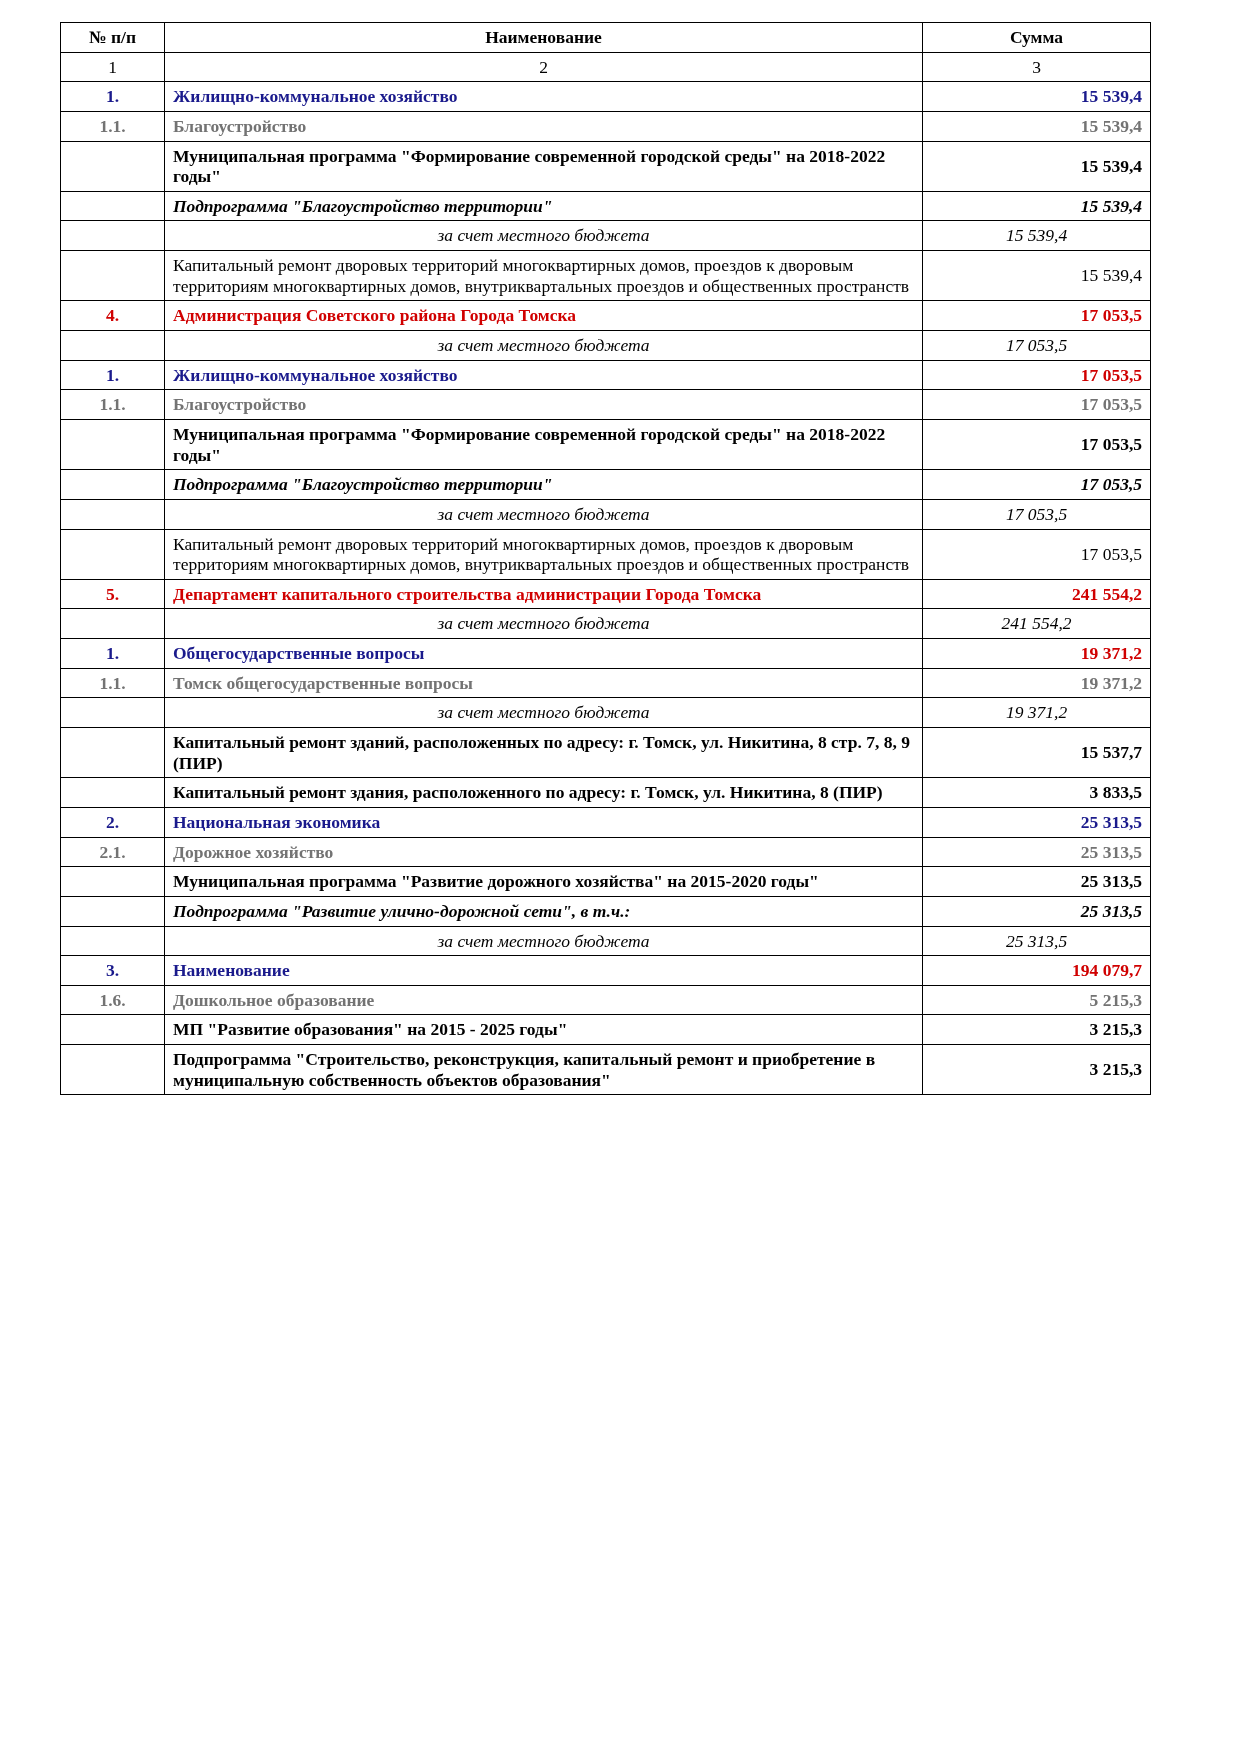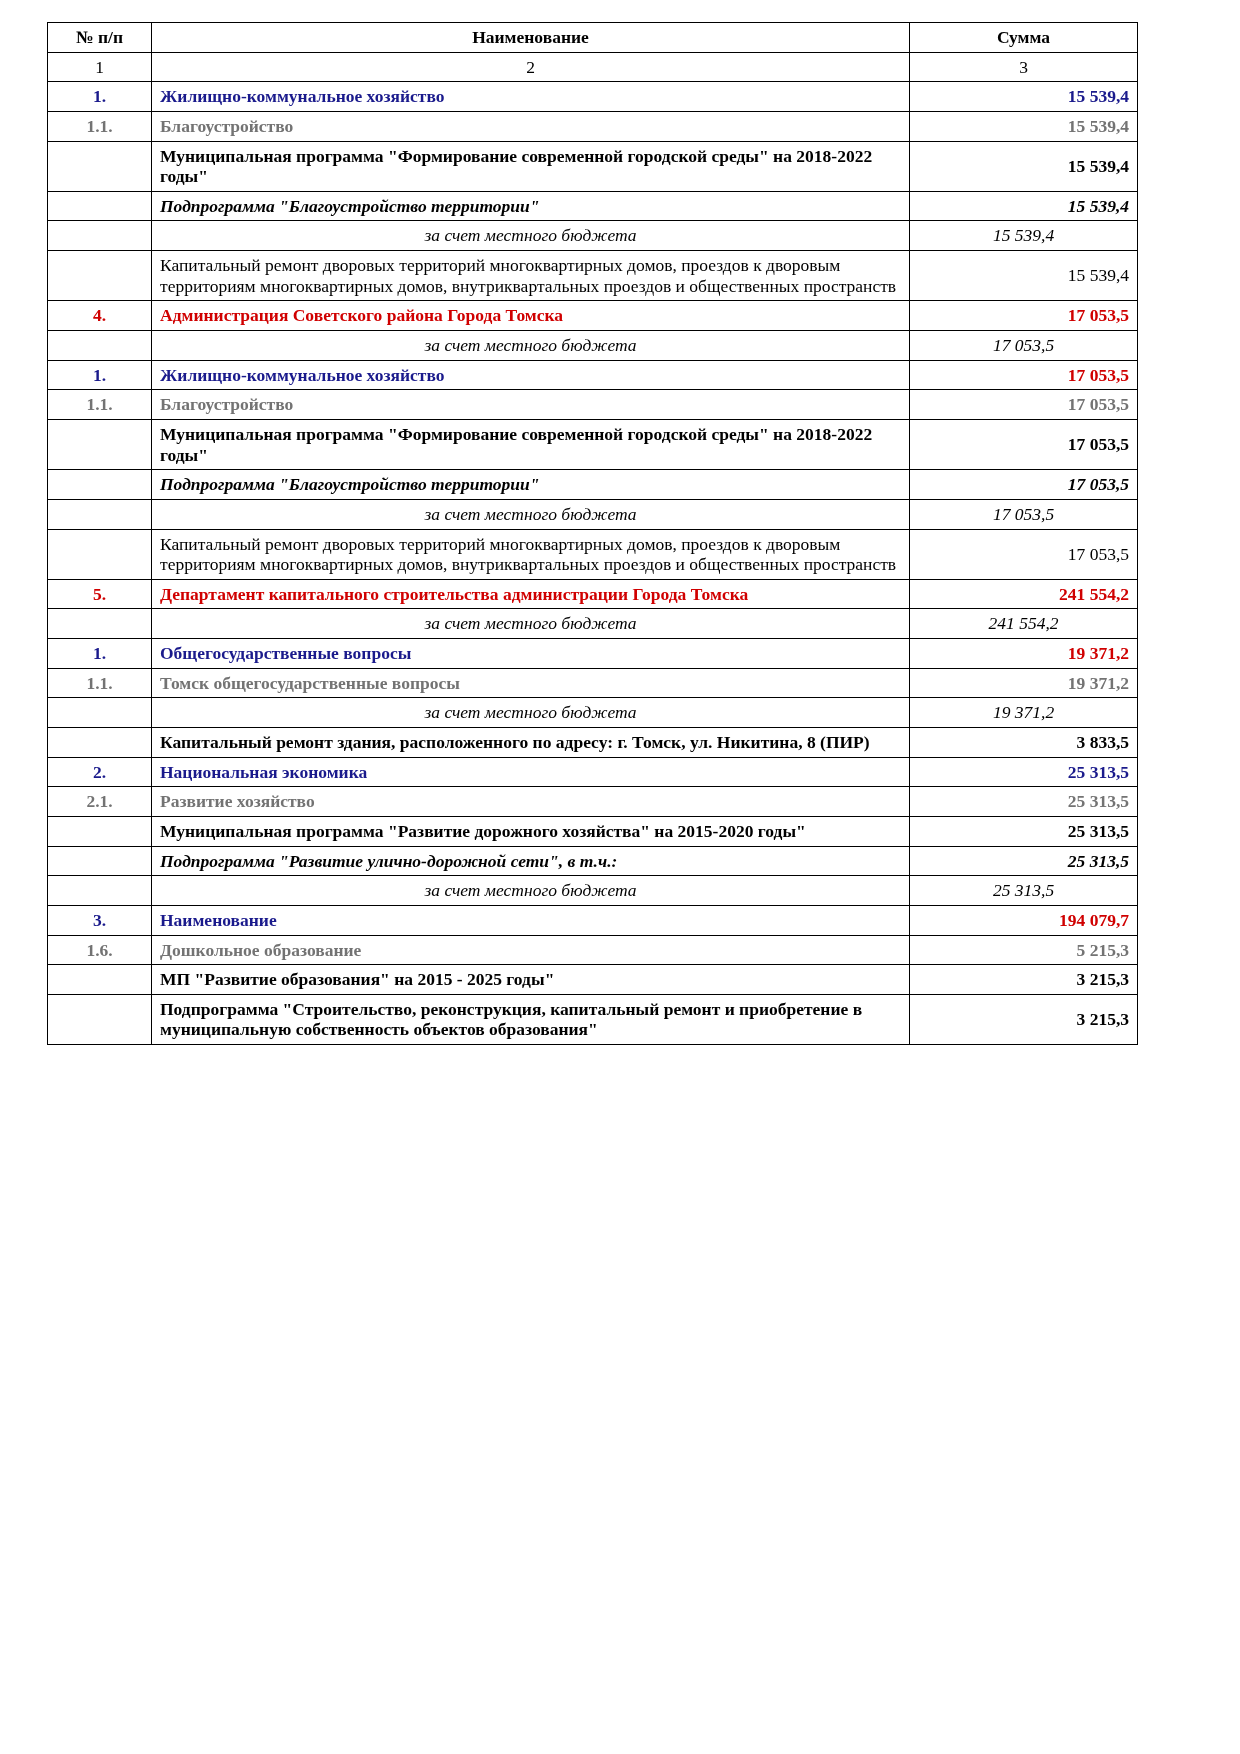--- a/index.html
+++ b/index.html
@@ -10,21 +10,21 @@
   body {
     width: 1240px;
     height: 1754px;
     font-family: "Liberation Serif", serif;
     color: #000000;
   }
   .page {
     box-sizing: border-box;
     width: 1240px;
     height: 1754px;
-    padding: 22px 30px 0 29px;
+    padding: 22px 30px 0 42px;
   }
   table.budget {
     border-collapse: collapse;
     width: 1090px;
     table-layout: fixed;
     margin-left: 18px;
   }
   table.budget td, table.budget th {
     border: 1.4px solid #000000;
     padding: 4px 8px;
@@ -179,33 +179,38 @@
         <tr class="lvl2 tall">
           <td class="num">1.1.</td>
           <td class="name">Томск общегосударственные вопросы</td>
           <td class="sum">19 371,2</td>
         </tr>
         <tr class="source tall">
           <td class="num"></td>
           <td class="name">за счет местного бюджета</td>
           <td class="sum">19 371,2</td>
         </tr>
+        <tr class="prog bolditalicsum tall">
+          <td class="num"></td>
+          <td class="name">Капитальный ремонт зданий, расположенных  по адресу: г. Томск, ул. Никитина, 8 стр. 7, 8, 9 (ПИР)</td>
+          <td class="sum">15 537,7</td>
+        </tr>
         <tr class="prog tall">
           <td class="num"></td>
           <td class="name">Капитальный ремонт здания, расположенного  по адресу: г. Томск, ул. Никитина, 8  (ПИР)</td>
           <td class="sum">3 833,5</td>
         </tr>
         <tr class="lvl1 tight">
           <td class="num">2.</td>
           <td class="name">Национальная экономика</td>
           <td class="sum">25 313,5</td>
         </tr>
         <tr class="lvl2 tight">
           <td class="num">2.1.</td>
-          <td class="name">Развитие хозяйство</td>
+          <td class="name">Дорожное хозяйство</td>
           <td class="sum">25 313,5</td>
         </tr>
         <tr class="prog tall">
           <td class="num"></td>
           <td class="name">Муниципальная программа "Развитие дорожного хозяйства" на 2015-2020 годы"</td>
           <td class="sum">25 313,5</td>
         </tr>
         <tr class="subprog">
           <td class="num"></td>
           <td class="name">Подпрограмма "Развитие улично-дорожной сети", в т.ч.:</td>

